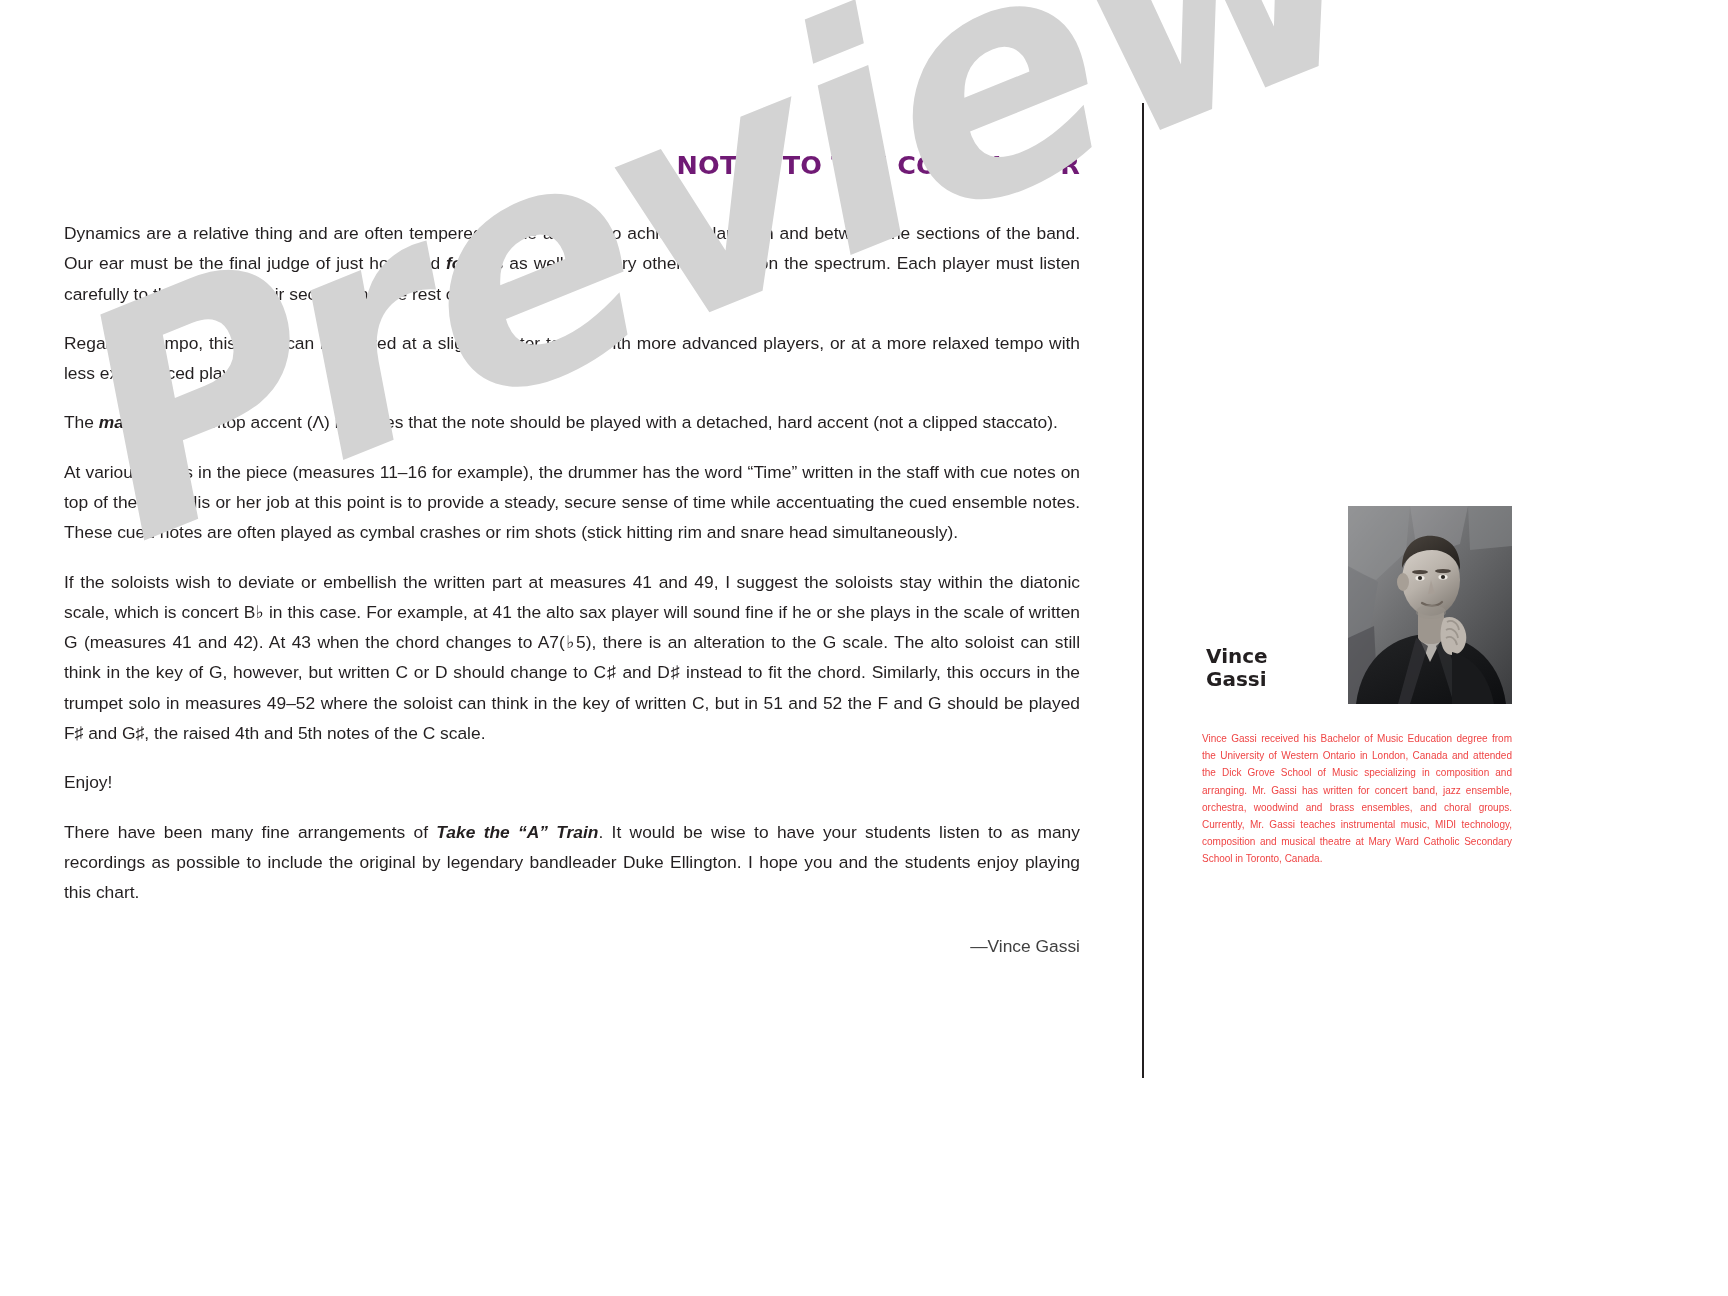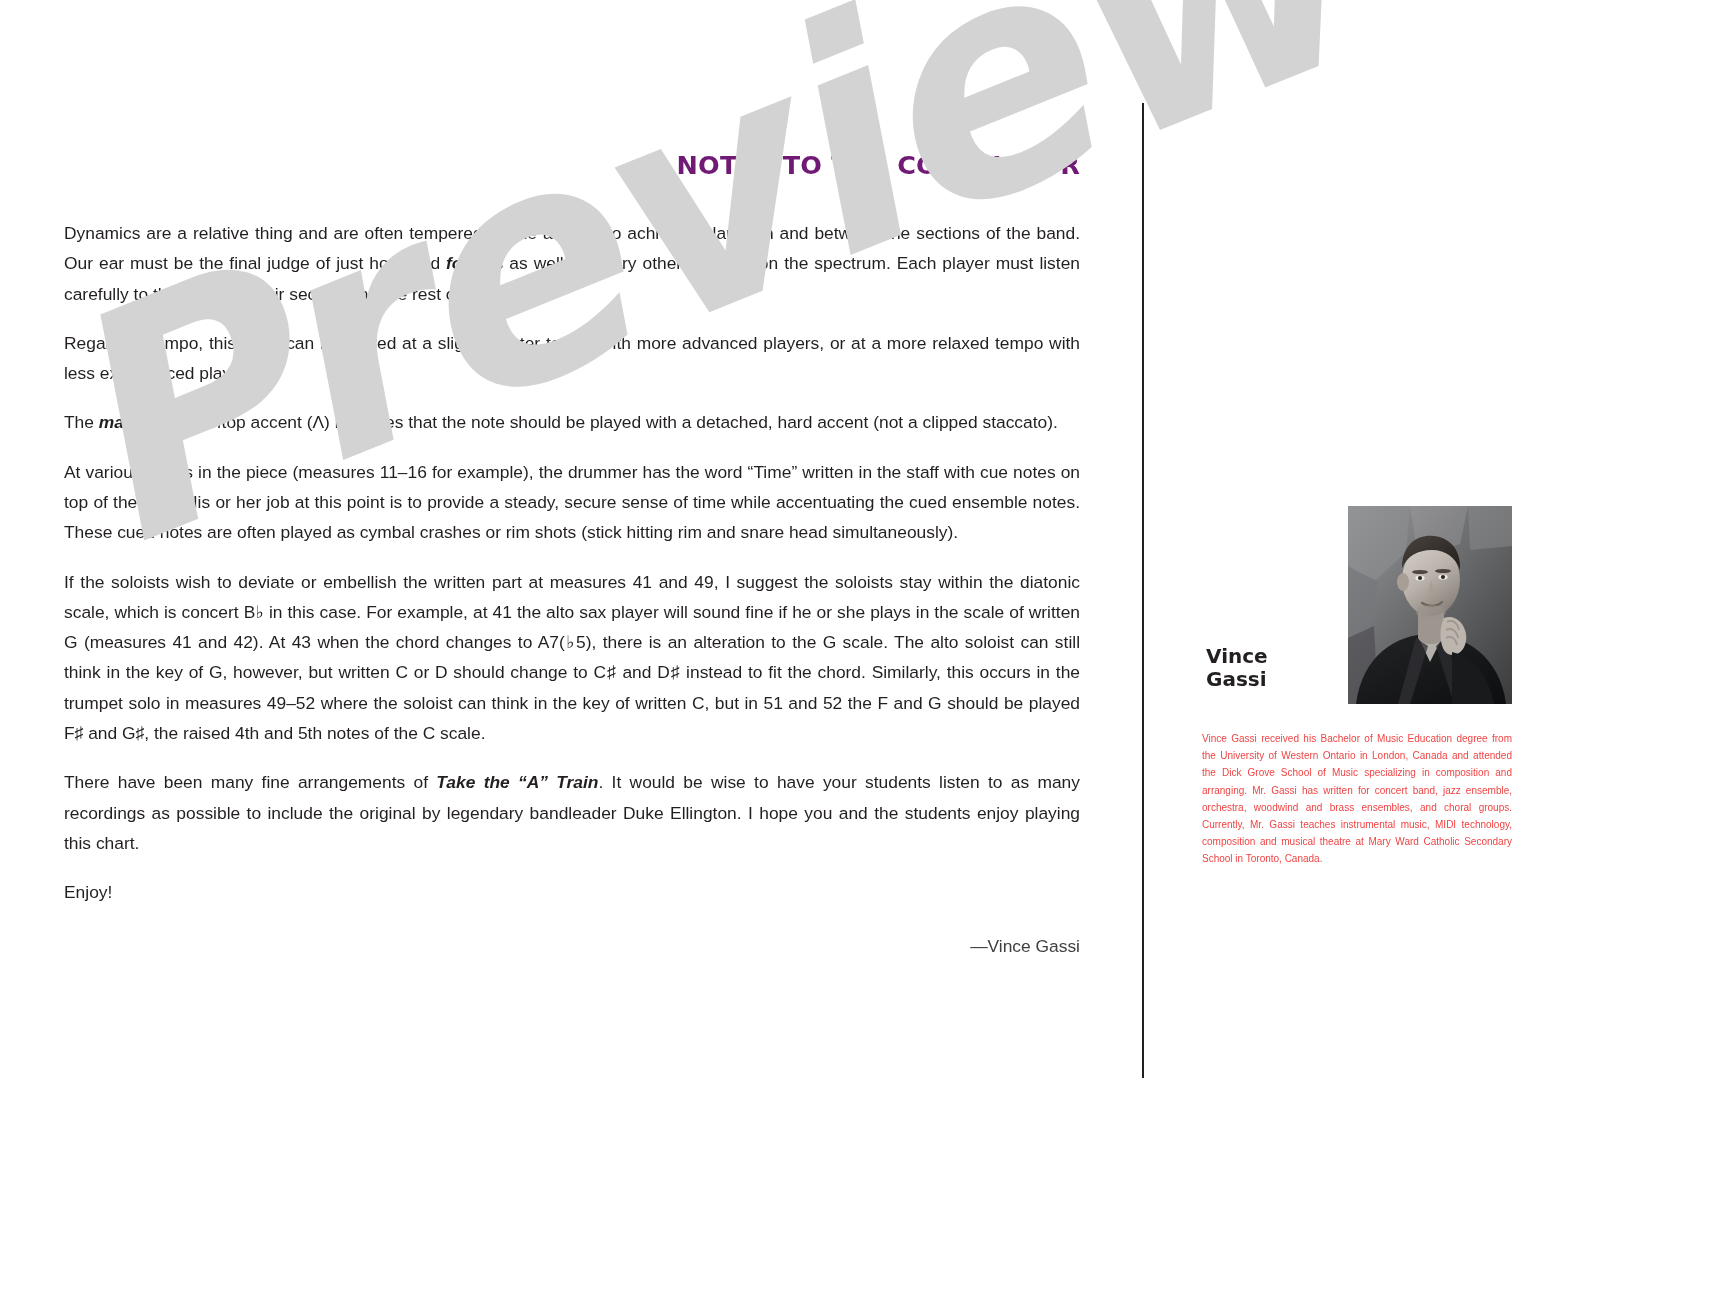--- a/index.html
+++ b/index.html
@@ -155,22 +155,22 @@
   <div id="main-column">
 
     <h1 id="page-title">NOTES TO THE CONDUCTOR</h1>
 
     <div id="paragraphs">
         <p class="body-par"><span>Dynamics are a relative thing and are often tempered by the attempt to achieve balance in and between the sections of the band. Our ear must be the final judge of just how loud </span><b>forte</b><span> is as well as every other dynamic on the spectrum. Each player must listen carefully to themselves, their section and the rest of the band.</span></p>
         <p class="body-par"><span>Regarding tempo, this chart can be played at a slightly faster tempo with more advanced players, or at a more relaxed tempo with less experienced players.</span></p>
         <p class="body-par"><span>The </span><em>marcato</em><span> or rooftop accent (Λ) indicates that the note should be played with a detached, hard accent (not a clipped staccato).</span></p>
         <p class="body-par"><span>At various points in the piece (measures 11–16 for example), the drummer has the word “Time” written in the staff with cue notes on top of the staff. His or her job at this point is to provide a steady, secure sense of time while accentuating the cued ensemble notes. These cued notes are often played as cymbal crashes or rim shots (stick hitting rim and snare head simultaneously).</span></p>
         <p class="body-par"><span>If the soloists wish to deviate or embellish the written part at measures 41 and 49, I suggest the soloists stay within the diatonic scale, which is concert B♭ in this case. For example, at 41 the alto sax player will sound fine if he or she plays in the scale of written G (measures 41 and 42). At 43 when the chord changes to A7(♭5), there is an alteration to the G scale. The alto soloist can still think in the key of G, however, but written C or D should change to C♯ and D♯ instead to fit the chord. Similarly, this occurs in the trumpet solo in measures 49–52 where the soloist can think in the key of written C, but in 51 and 52 the F and G should be played F♯ and G♯, the raised 4th and 5th notes of the C scale.</span></p>
+        <p class="body-par no-justify"><span>Enjoy!</span></p>
         <p class="body-par"><span>There have been many fine arrangements of </span><em>Take the “A” Train</em><span>. It would be wise to have your students listen to as many recordings as possible to include the original by legendary bandleader Duke Ellington. I hope you and the students enjoy playing this chart.</span></p>
-        <p class="body-par no-justify"><span>Enjoy!</span></p>
       </div>
 
     <div id="signature">—Vince Gassi</div>
   </div>
 
   <div id="divider"></div>
 
   <div id="bio-column">
 
     <div id="bio-head">

